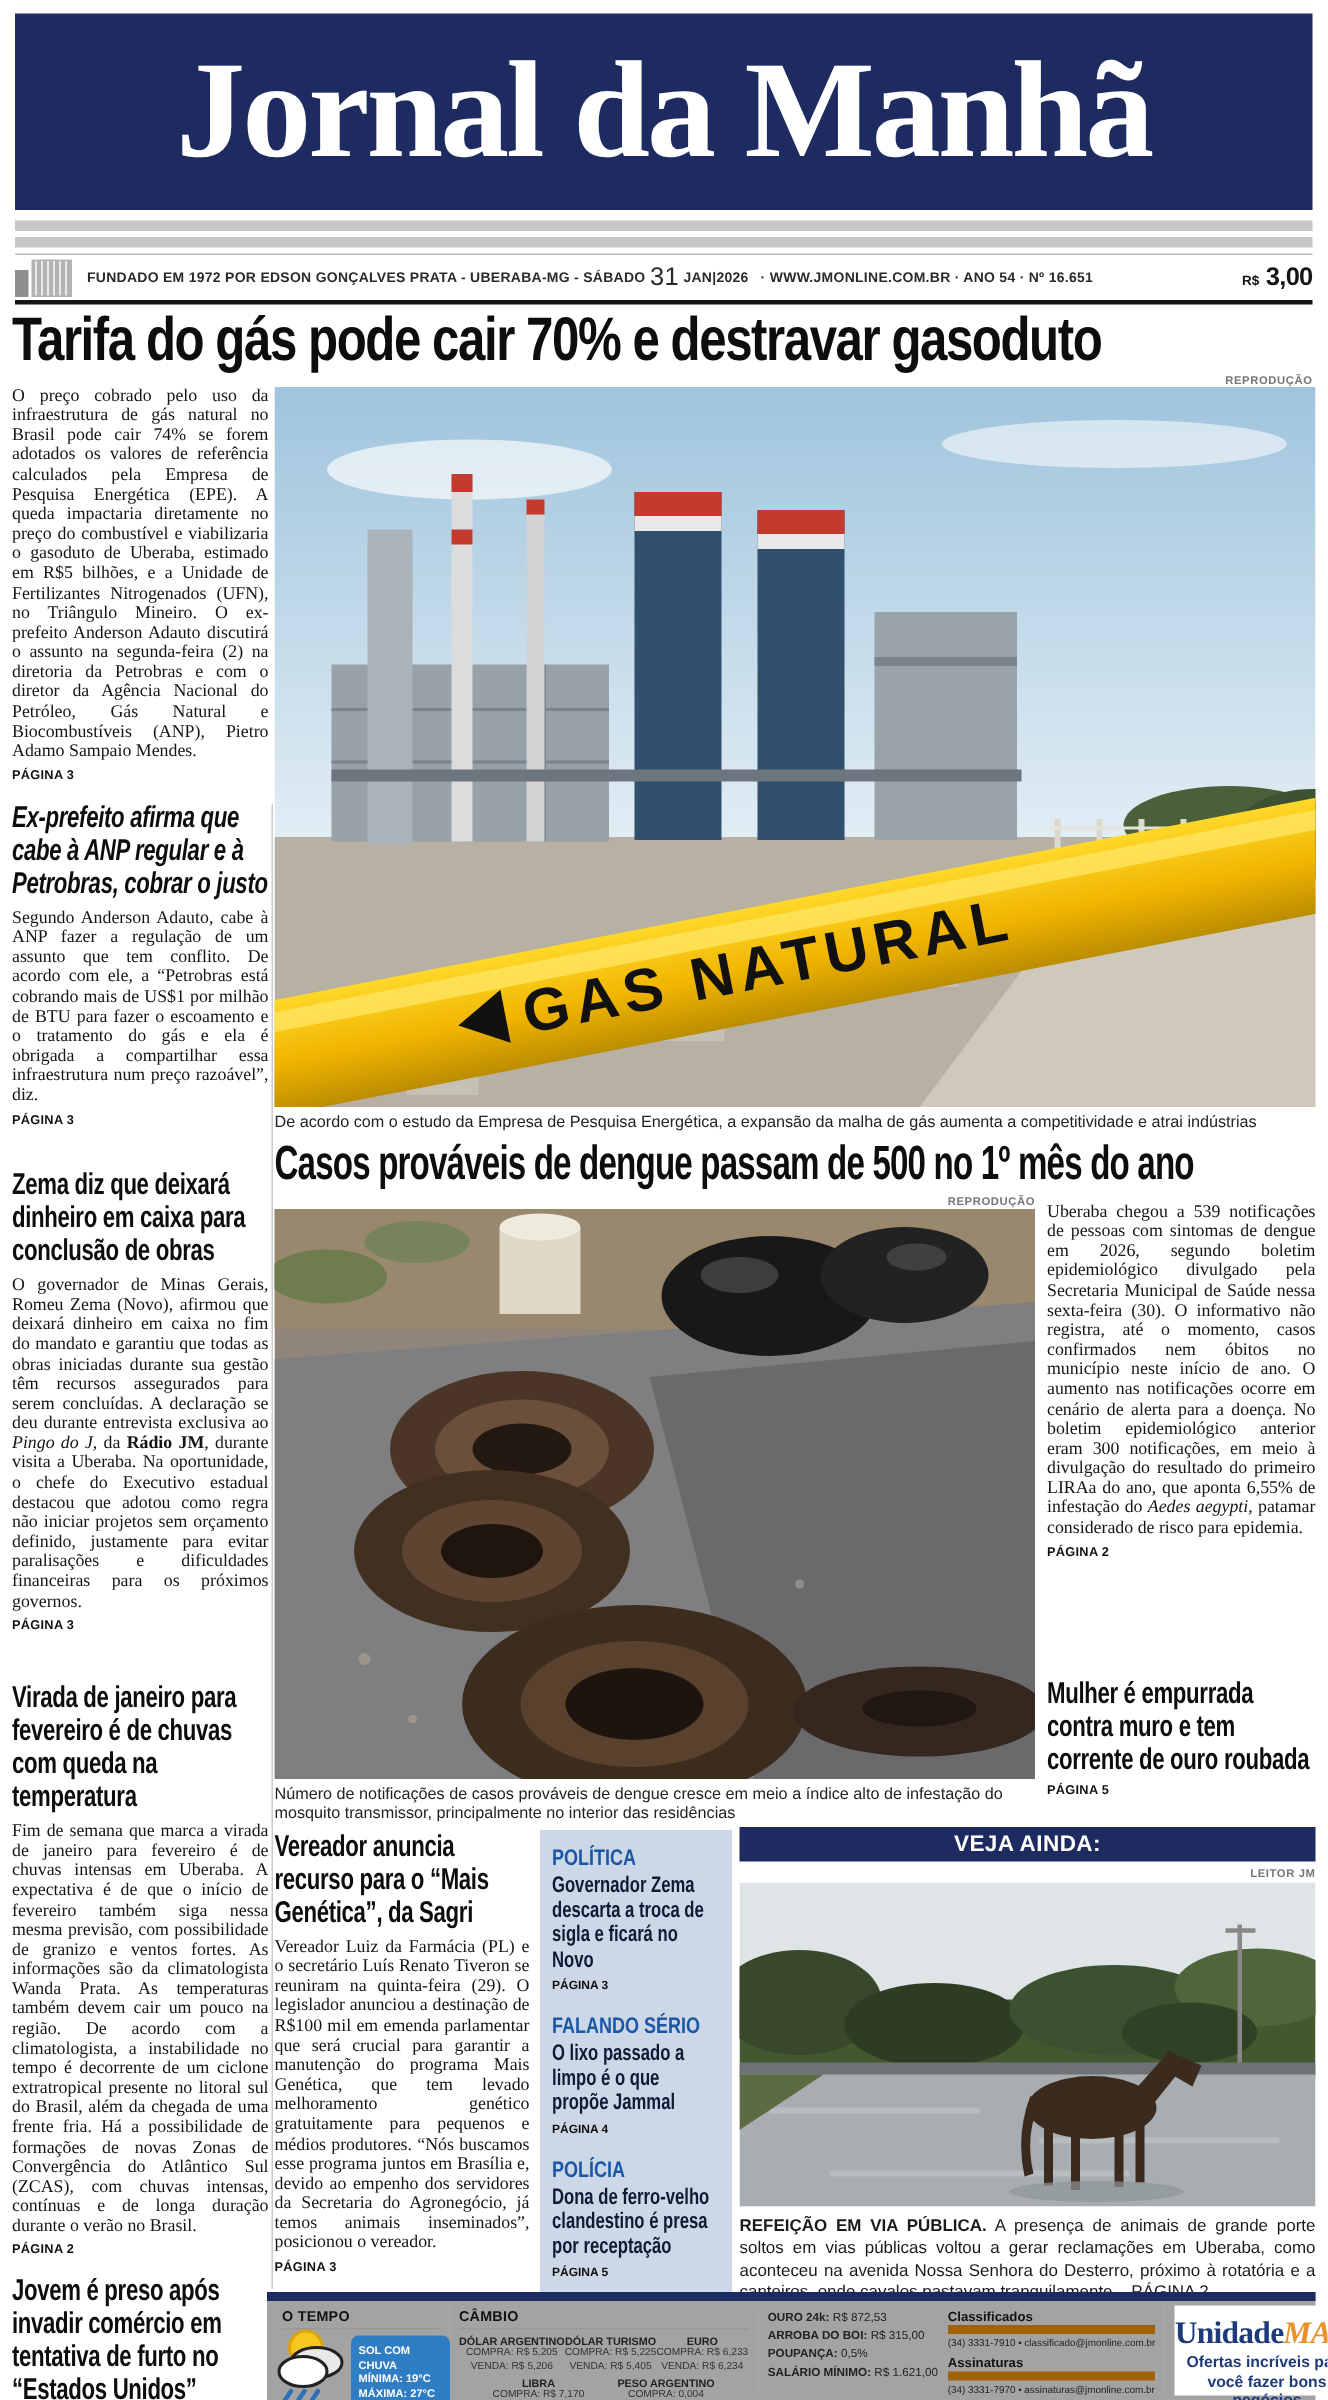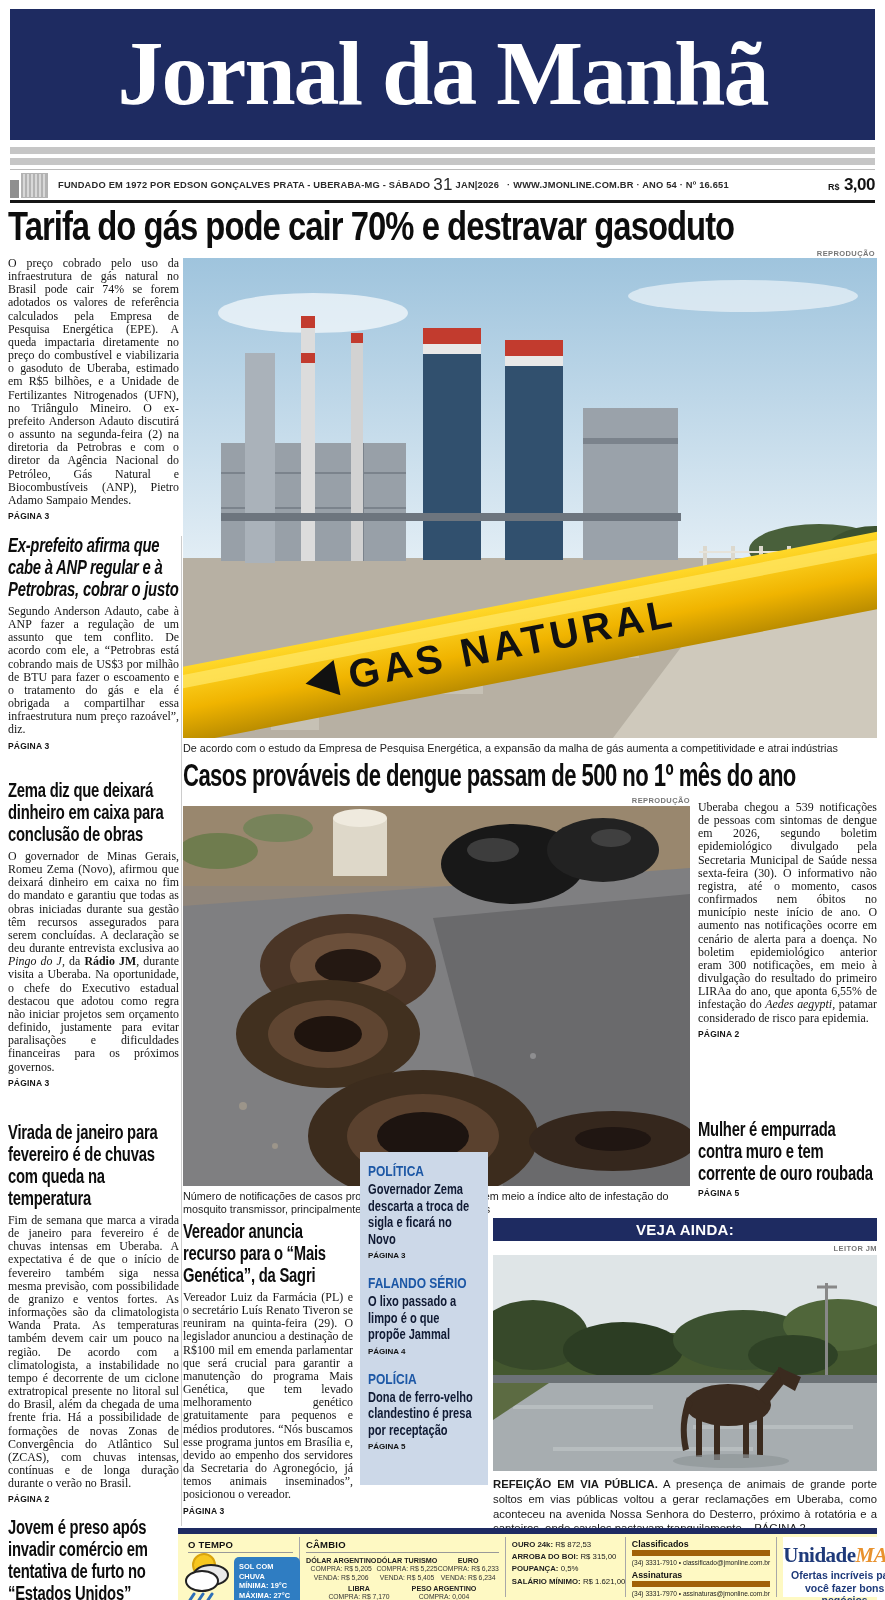--- a/index.html
+++ b/index.html
@@ -40,39 +40,39 @@
 
   
   .body-txt { font:11.9px/13.15px "Liberation Serif", serif; text-align:justify; color:#141414; }
   .pref { font:bold 8.5px/10px "Liberation Sans", sans-serif; color:#111; margin-top:4px; letter-spacing:.2px; }
   .credit { font:bold 7.5px/9px "Liberation Sans", sans-serif; color:#767676; letter-spacing:.4px; text-align:right; }
   .cap { font:10.8px/13px "Liberation Sans", sans-serif; color:#222; }
   .story h2 { margin-bottom:5px; }
   .vrule { left:181px; top:536px; width:1px; height:990px; background:#cccccc; }
 
   
-  .briefs { left:360px; top:1152px; width:128px; height:333px; background:#ccd8e8; padding:10px 8px; }
+  .briefs { left:360px; top:1220px; width:128px; height:333px; background:#ccd8e8; padding:10px 8px; }
   .brief-sec { color:#1c57a5; font:bold 15px/17px "Liberation Sans", sans-serif;
     transform:scaleX(.8); transform-origin:0 0; width:125%; white-space:nowrap; }
   .brief-item { font:bold 15px/16.5px "Liberation Sans", sans-serif; color:#101a33; margin-top:2px; }
   .brief-page { font:bold 8px/9px "Liberation Sans", sans-serif; color:#111; margin:4px 0 14px; }
 
   
   .veja { left:493px; top:1218px; width:384px; }
   .veja-bar { height:23px; background:#1e2b61; color:#fff; text-align:center;
     font:bold 15px/23px "Liberation Sans", sans-serif; letter-spacing:.3px; }
   .veja-credit { margin-top:3px; }
   .veja-cap { font:11.3px/14.8px "Liberation Sans", sans-serif; color:#1a1a1a; text-align:justify; margin-top:6px; }
 
   
   .photo { display:block; }
 
   
   .footer { left:178px; top:1528px; width:699px; height:72px; border-top:6px solid #1e2b61;
-    background:#fef9c3; display:flex; padding:3px 4px; font-family:"Liberation Sans", sans-serif; }
+    background:#a3a3a3; display:flex; padding:3px 4px; font-family:"Liberation Sans", sans-serif; }
   .fcol { padding:2px 6px; border-right:1px solid #a8a8a8; }
   .fcol:last-child { border-right:none; }
   .ftitle { font:bold 9.5px/11px "Liberation Sans", sans-serif; color:#111;
     border-bottom:1px solid #999; padding-bottom:2px; margin-bottom:3px; letter-spacing:.2px; }
   .tempo { width:118px; position:relative; }
   .wicon { position:absolute; left:2px; top:14px; }
   .wbox { background:#2f7dc2; border-radius:5px; color:#fff; font:bold 7.4px/9.6px "Liberation Sans", sans-serif;
     padding:5px 5px; width:66px; margin-left:46px; margin-top:4px; }
   .cambio { width:252px; }
   .fx-grid { display:flex; }
@@ -129,21 +129,21 @@
 <h2 class="abs hl main-hl">Tarifa do gás pode cair 70% e destravar gasoduto</h2>
 <div class="abs credit" style="top:249px; right:10px; width:120px">REPRODUÇÃO</div>
 
 <div class="abs story" style="left:8px; top:257px; width:171px">
   <p class="body-txt">O preço cobrado pelo uso da infraestrutura de gás natural no Brasil pode cair 74% se forem adotados os valores de referência calculados pela Empresa de Pesquisa Energética (EPE). A queda impactaria diretamente no preço do combustível e viabilizaria o gasoduto de Uberaba, estimado em R$5 bilhões, e a Unidade de Fertilizantes Nitrogenados (UFN), no Triângulo Mineiro. O ex-prefeito Anderson Adauto discutirá o assunto na segunda-feira (2) na diretoria da Petrobras e com o diretor da Agência Nacional do Petróleo, Gás Natural e Biocombustíveis (ANP), Pietro Adamo Sampaio Mendes.</p>
   <div class="pref">PÁGINA 3</div>
 </div>
 
 <div class="abs story" style="left:8px; top:534px; width:171px">
   <h2 class="hl hl20 it sq">Ex-prefeito afirma que cabe à ANP regular e à Petrobras, cobrar o justo</h2>
-  <p class="body-txt">Segundo Anderson Adauto, cabe à ANP fazer a regulação de um assunto que tem conflito. De acordo com ele, a “Petrobras está cobrando mais de US$3 por milhão de BTU para fazer o escoamento e o tratamento do gás e ela é obrigada a compartilhar essa infraestrutura num preço razoável”, diz.</p>
+  <p class="body-txt">Segundo Anderson Adauto, cabe à ANP fazer a regulação de um assunto que tem conflito. De acordo com ele, a “Petrobras está cobrando mais de US$1 por milhão de BTU para fazer o escoamento e o tratamento do gás e ela é obrigada a compartilhar essa infraestrutura num preço razoável”, diz.</p>
   <div class="pref">PÁGINA 3</div>
 </div>
 
 <div class="abs story" style="left:8px; top:779px; width:171px">
   <h2 class="hl hl20 sq">Zema diz que deixará dinheiro em caixa para conclusão de obras</h2>
   <p class="body-txt"><span>O governador de Minas Gerais, Romeu Zema (Novo), afirmou que deixará dinheiro em caixa no fim do mandato e garantiu que todas as obras iniciadas durante sua gestão têm recursos assegurados para serem concluídas. A declaração se deu durante entrevista exclusiva ao </span><span class="it">Pingo do J</span><span>, da </span><span class="b">Rádio JM</span><span>, durante visita a Uberaba. Na oportunidade, o chefe do Executivo estadual destacou que adotou como regra não iniciar projetos sem orçamento definido, justamente para evitar paralisações e dificuldades financeiras para os próximos governos.</span></p>
   <div class="pref">PÁGINA 3</div>
 </div>
 
 <div class="abs story" style="left:8px; top:1121px; width:171px">

